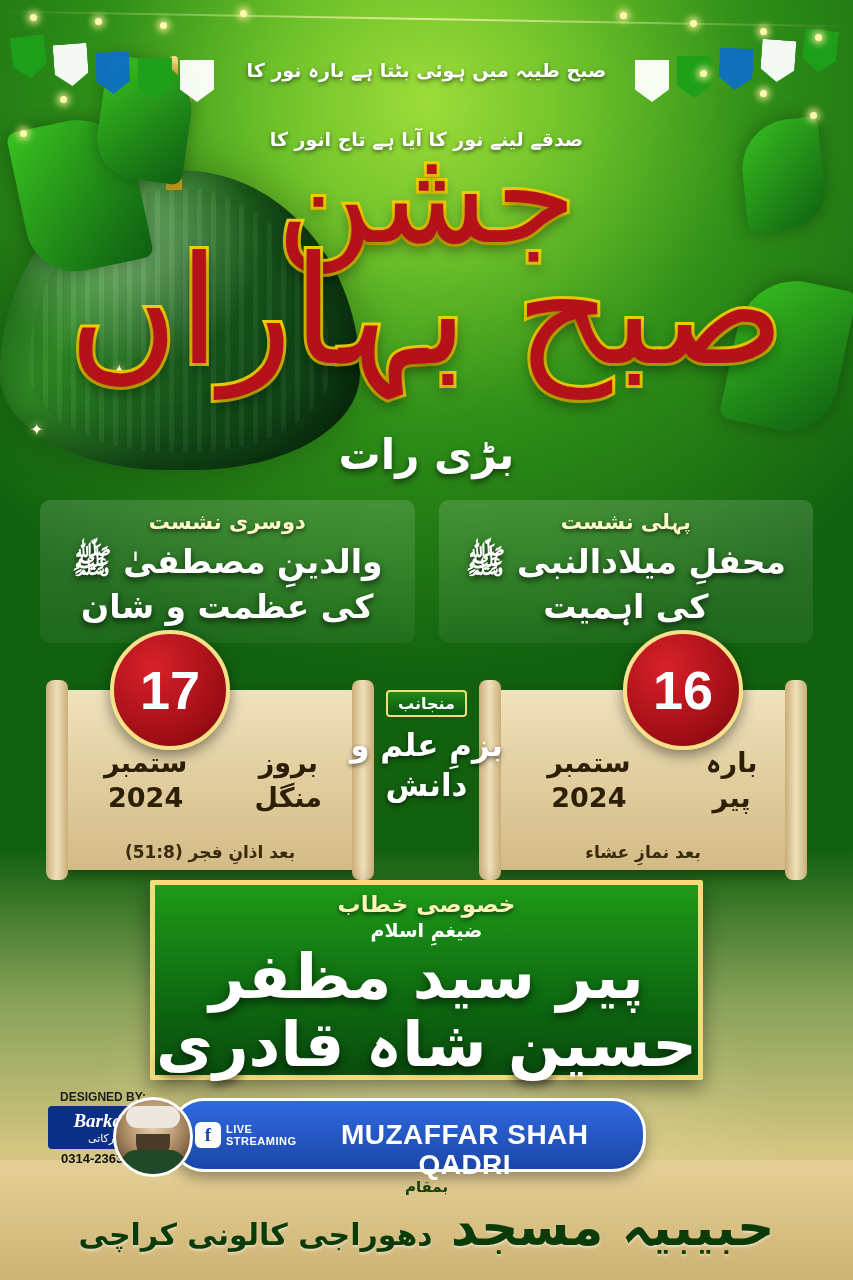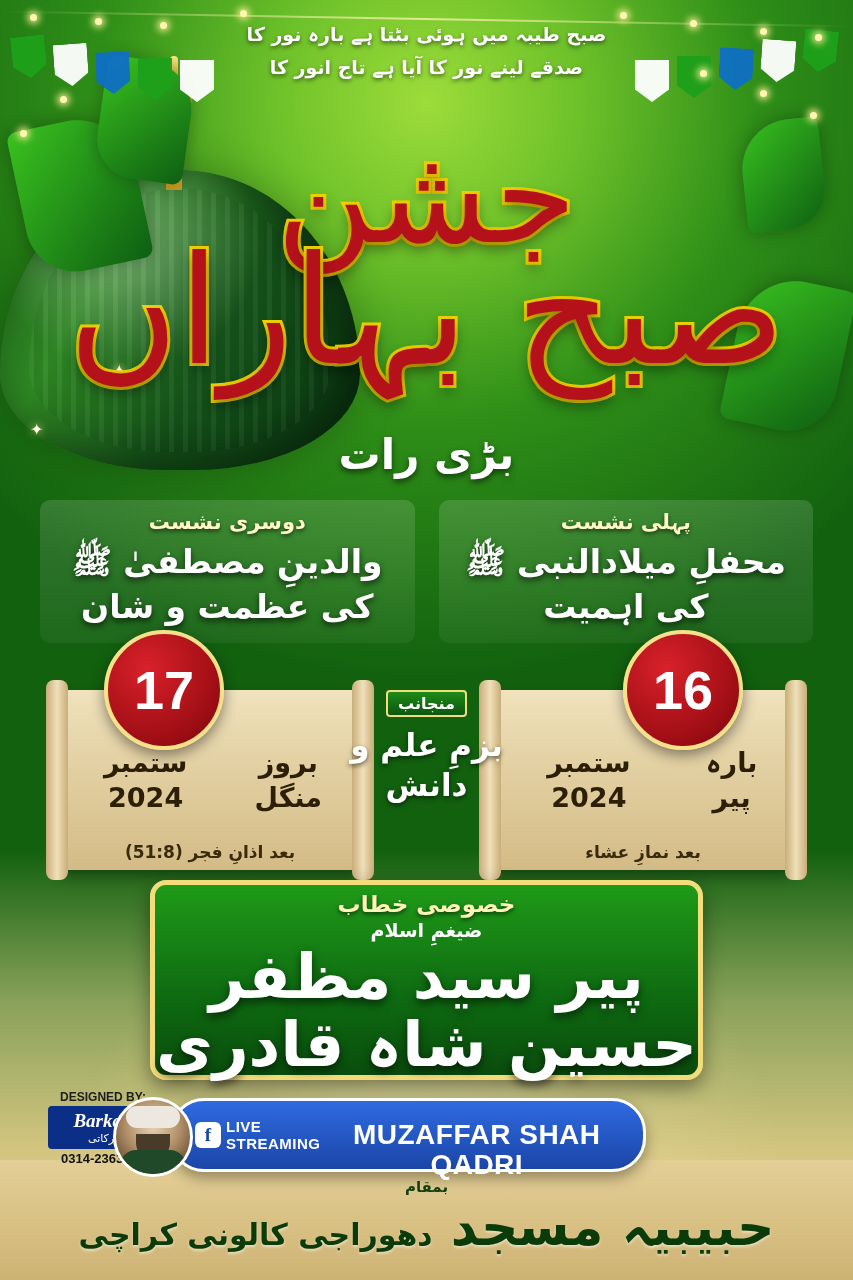--- a/index.html
+++ b/index.html
@@ -96,21 +96,21 @@
   .urdu{
     font-family:"DejaVu Sans","Liberation Sans",sans-serif;
     direction:rtl;unicode-bidi:bidi-override;
   }
   .top-couplet{
     position:absolute;top:18px;left:0;right:0;text-align:center;
     color:#ffffff;font-size:19px;line-height:1.75;
     text-shadow:0 2px 4px rgba(0,0,0,.55);
     font-weight:bold;
   }
-  .top-couplet div{letter-spacing:.5px;}
+  .top-couplet div{letter-spacing:.5px;margin-top:36px;}
 
   .main-title{
     position:absolute;top:130px;left:0;right:0;text-align:center;
     font-size:132px;line-height:1.0;font-weight:normal;
     color:#b4111a;
     -webkit-text-stroke:6px #f5d302;
     paint-order:stroke fill;
     text-shadow:0 6px 14px rgba(0,0,0,.45);
   }
   .main-title .l2{font-size:150px;display:block;margin-top:-26px;}
@@ -171,42 +171,42 @@
     font-size:17px;color:#3a2a0c;font-weight:bold;
   }
   .daybadge{
     position:absolute;top:0;width:112px;height:112px;border-radius:50%;
     background:radial-gradient(circle at 35% 30%,#d9212a,#9d0d14 70%,#6b060b);
     border:4px solid #f7e08a;
     color:#ffffff;font-size:54px;font-weight:bold;
     display:flex;align-items:center;justify-content:center;
     box-shadow:0 5px 14px rgba(0,0,0,.45);
   }
-  .daybadge-left{left:104px;}
+  .daybadge-left{left:110px;}
   .daybadge-right{right:110px;}
 
   .middle-tag{
     position:absolute;left:50%;top:60px;transform:translateX(-50%);
     width:170px;text-align:center;color:#ffffff;
   }
   .middle-tag .ribbon{
     display:inline-block;background:linear-gradient(180deg,#1f8a17,#0c5710);
     border:2px solid #f3dc7a;border-radius:4px;padding:2px 10px;
     font-size:16px;font-weight:bold;margin-bottom:8px;
   }
   .middle-tag .txt{
     font-size:31px;font-weight:bold;line-height:1.3;
     text-shadow:0 2px 5px rgba(0,0,0,.6);
   }
 
   
   .speaker-panel{
     position:absolute;left:150px;right:150px;top:880px;height:190px;
     background:linear-gradient(180deg,#1f9a18 0%,#0e6a11 60%,#0a4d0d 100%);
-    border:5px solid #f3dc7a;border-radius:16px;
+    border:5px solid #f3dc7a;border-radius:2px;
     box-shadow:0 8px 20px rgba(0,0,0,.4);
     text-align:center;
   }
   .sp-head{
     margin-top:6px;font-size:23px;font-weight:bold;color:#fff4b8;
     text-shadow:0 2px 4px rgba(0,0,0,.6);
   }
   .sp-sub{
     font-size:19px;font-weight:bold;color:#ffffff;margin-top:2px;
   }
@@ -251,21 +251,21 @@
   }
   .live-photo .body{
     position:absolute;left:4px;bottom:-6px;width:66px;height:30px;border-radius:16px 16px 0 0;
     background:#20492a;
   }
   .fb{
     width:26px;height:26px;border-radius:6px;background:#ffffff;color:#1b46a8;
     font-weight:bold;font-size:19px;line-height:26px;text-align:center;margin-left:22px;
     font-family:"Liberation Serif",serif;
   }
-  .livelbl{font-size:15px;color:#fff;font-weight:bold;margin-left:5px;letter-spacing:.5px;}
+  .livelbl{font-size:11px;color:#fff;font-weight:bold;margin-left:5px;letter-spacing:.5px;}
   .live-name{
     flex:1;text-align:center;color:#ffffff;font-weight:bold;font-size:28px;line-height:1.05;
     letter-spacing:.5px;padding-right:10px;
   }
 
   
   .venue{
     position:absolute;left:0;right:0;bottom:22px;text-align:center;
   }
   .venue .mini{

